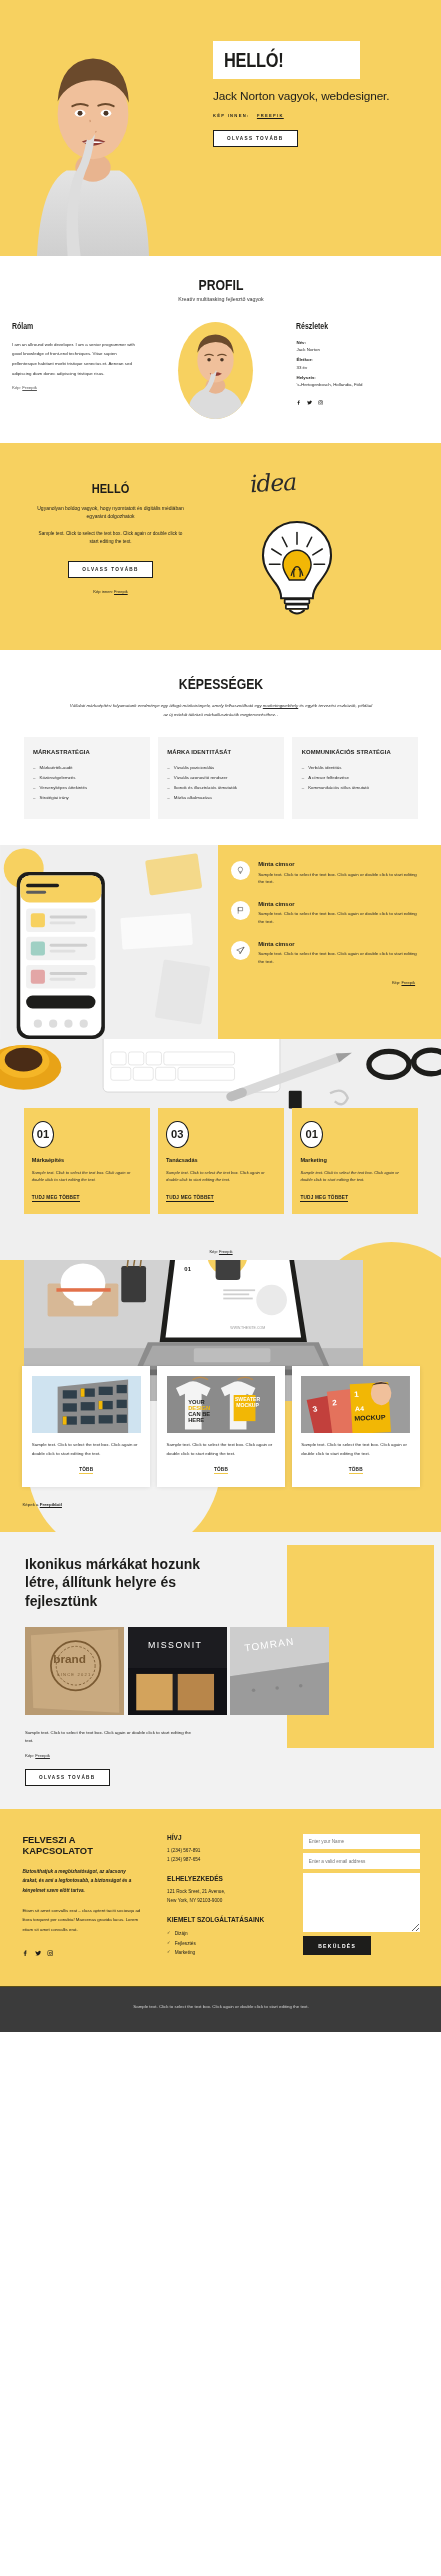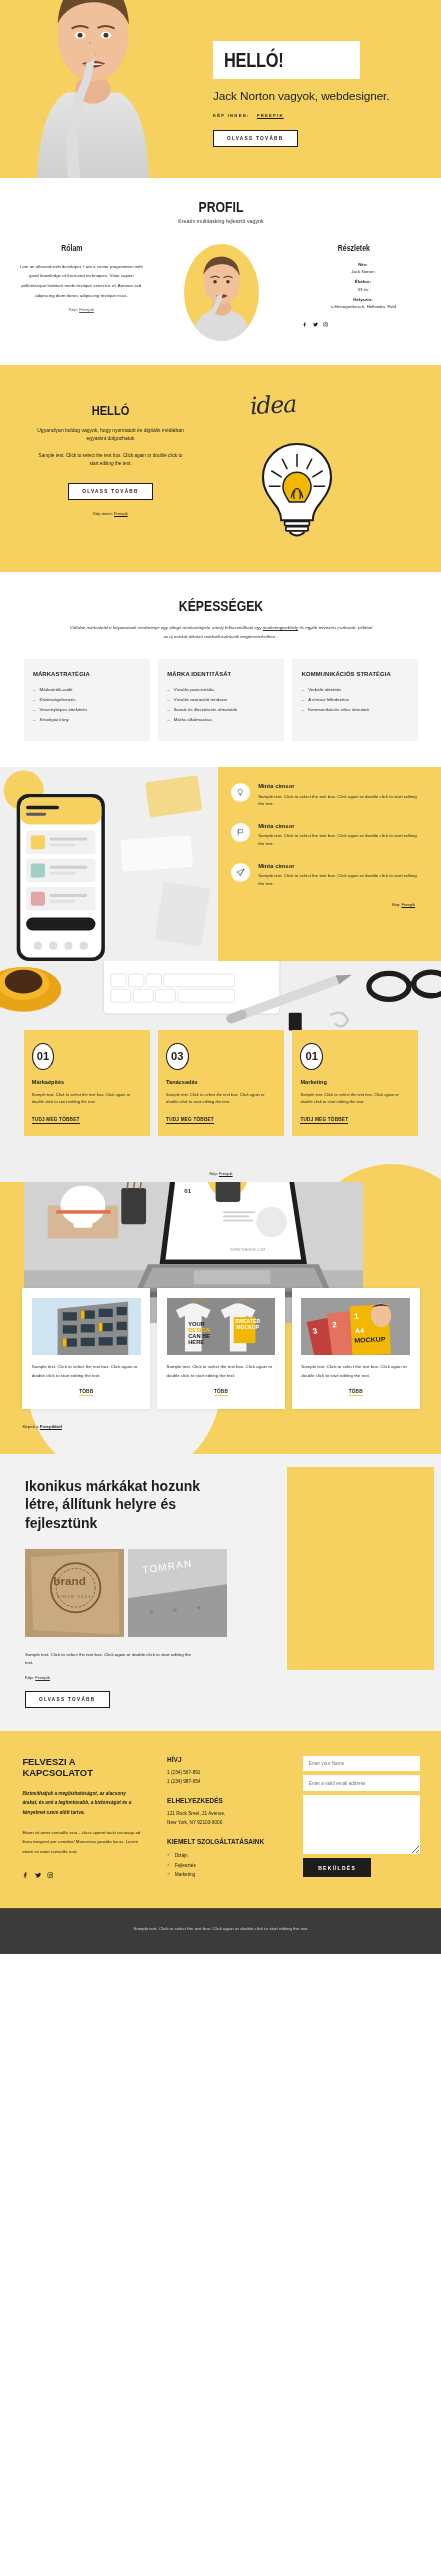--- a/index.html
+++ b/index.html
@@ -18,21 +18,21 @@
   
   .header {
     height: 25px; background:#fff; display:flex; align-items:center;
     justify-content:space-between; padding: 0 14px;
   }
   .logo { font-size: 10px; color:#b7b7b7; letter-spacing:0.3px; }
   .burger { display:flex; flex-direction:column; gap:1.8px; cursor:pointer; padding:2.4px; }
   .burger span { display:block; width:10px; height:1.2px; background:#1d1d1b; }
 
   
-  .hero { background:#f7d160; position:relative; height:178px; overflow:hidden; }
+  .hero { background:#f7d160; position:relative; height:256px; overflow:hidden; }
   .hero-photo {
     position:absolute; left:31px; bottom:0; width:124px; height:230px;
   }
   .hero-right {
     position:absolute; left:213px; top:41px; width:200px;
   }
   .hello-box {
     background:#fff; padding:9.4px 10.6px 8.2px; width:147px; margin-bottom:10.6px;
   }
   .hello-box h1 {
@@ -57,21 +57,21 @@
   }
 
   
   .profile { background:#fff; padding:20px 0 23.6px; position:relative; }
   .sec-title {
     font-family:"Liberation Sans Narrow","Liberation Sans",sans-serif;
     font-size:15.3px; font-weight:bold; text-align:center; letter-spacing:0px;
     transform:scaleX(.8);
   }
   .sec-sub { text-align:center; font-size:5.3px; color:#333; margin-top:2.4px; }
-  .profile-grid { display:flex; margin-top:20px; padding:0 18px; gap:5.9px;text-align:center; }
+  .profile-grid { display:flex; margin-top:20px; padding:0 12px; gap:5.9px; }
   .col-left { width:127px; }
   .col-mid { width:141px; display:flex; justify-content:center; align-items:flex-start; }
   .col-right { width:127px; padding-left:4.7px;}
   .col-title {
     font-family:"Liberation Sans Narrow","Liberation Sans",sans-serif;
     font-size:8.2px; font-weight:bold; margin-bottom:8.2px; transform:scaleX(.85);
     transform-origin:left;
   }
   .body-sm { font-size:4.4px; line-height:2.2; color:#2b2b2b; }
   .kep { font-size:4.4px; color:#555; margin-top:7px; }
@@ -730,20 +730,30 @@
           <rect width="168" height="150" fill="#b89a72"></rect>
           <path d="M10 14 L158 4 L160 146 L14 138 Z" fill="#c9aa80"></path>
           <circle cx="86" cy="66" r="42" fill="none" stroke="#7a5a32" stroke-width="3"></circle>
           <circle cx="86" cy="66" r="33" fill="none" stroke="#7a5a32" stroke-width="1.5" stroke-dasharray="4 3"></circle>
           <text x="48" y="62" font-family="Liberation Sans, sans-serif" font-size="20" font-weight="bold" fill="#7a5a32">brand</text>
           <text x="54" y="84" font-family="Liberation Sans, sans-serif" font-size="7" fill="#7a5a32" letter-spacing="2">SINCE 2021</text>
         </svg>
       </div>
       <div class="brand-img">
         <svg width="99" height="88" viewBox="0 0 168 150" preserveAspectRatio="none">
+          <rect width="168" height="150" fill="#1c1c20"></rect>
+          <rect y="70" width="168" height="80" fill="#121216"></rect>
+          <rect x="14" y="80" width="62" height="62" fill="#d3a35c"></rect>
+          <rect x="84" y="80" width="62" height="62" fill="#b8864a"></rect>
+          <rect x="76" y="80" width="8" height="62" fill="#1c1c20"></rect>
+          <text x="34" y="36" font-family="Liberation Sans, sans-serif" font-size="15" fill="#fff" letter-spacing="2.5">MISSONIT</text>
+        </svg>
+      </div>
+      <div class="brand-img">
+        <svg width="99" height="88" viewBox="0 0 168 150" preserveAspectRatio="none">
           <rect width="168" height="150" fill="#b9b9b9"></rect>
           <path d="M0 0 L168 0 L168 60 L0 84 Z" fill="#cdcdcd"></path>
           <path d="M0 84 L168 60 L168 150 L0 150 Z" fill="#9b9b9b"></path>
           <g transform="rotate(-8 80 28)">
             <text x="24" y="34" font-family="Liberation Sans, sans-serif" font-size="17" fill="#fff" letter-spacing="2">TOMRAN</text>
           </g>
           <g fill="#858585">
               <circle cx="40" cy="108" r="3"></circle>
               <circle cx="80" cy="104" r="3"></circle>
               <circle cx="120" cy="100" r="3"></circle>

